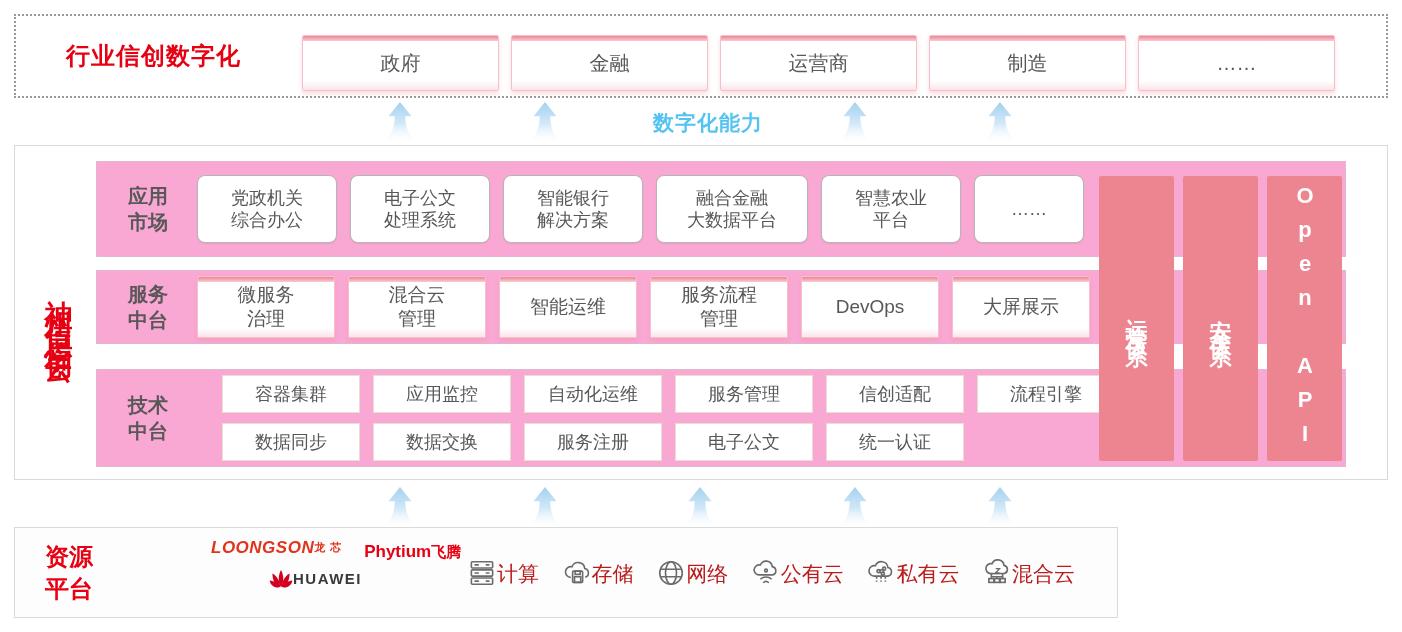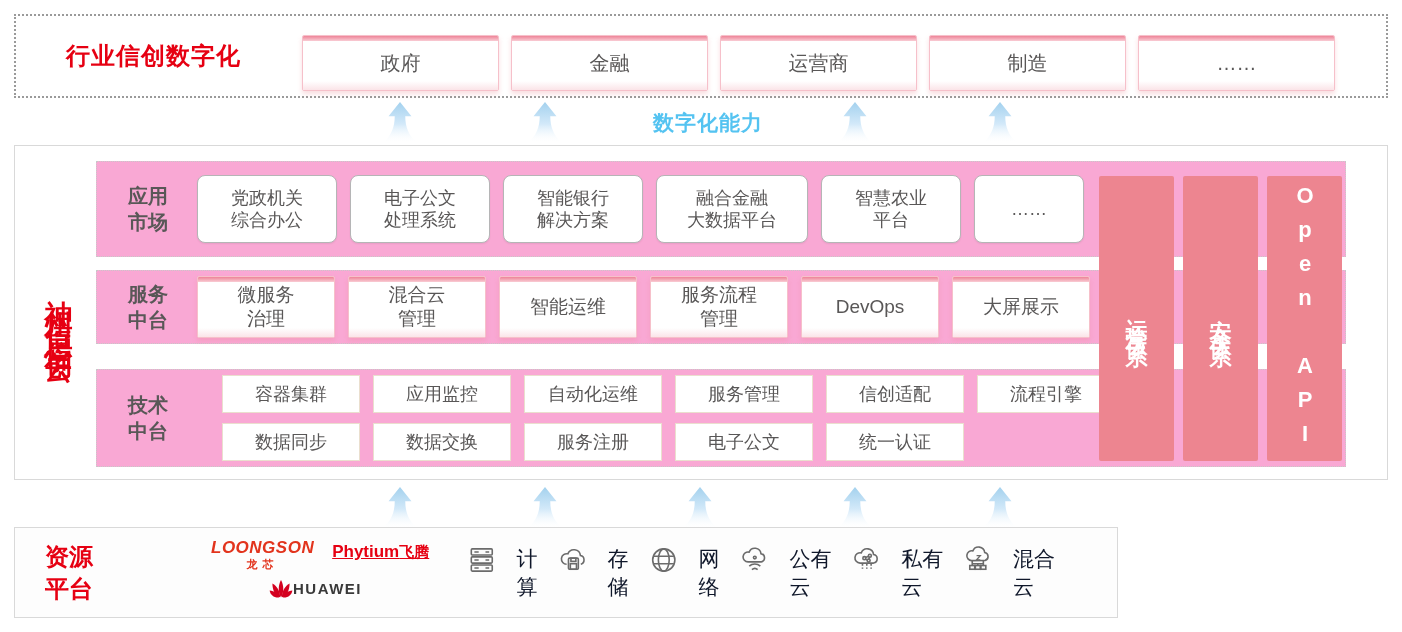--- a/index.html
+++ b/index.html
@@ -97,32 +97,32 @@
   .res-panel {
     position:absolute; left:14px; top:527px; width:1104px; height:91px;
     background:#fdfdfd; border:1px solid #d9d9d9;
   }
   .res-title {
     position:absolute; left:30px; top:50%; transform:translateY(-50%);
     color:#e60012; font-size:24px; font-weight:bold; line-height:1.35;
   }
   .logo-block { position:absolute; left:196px; top:10px; width:268px; }
   .logo-row1 { display:flex; align-items:flex-start; gap:18px; }
-  .loongson { display:flex; flex-direction:column; align-items:center; }
+  .loongson { display:flex; flex-direction:row; align-items:center; }
   .loongson-en { color:#e2341d; font-size:17px; font-weight:900; font-style:italic; letter-spacing:.5px; }
   .loongson-cn { color:#e2341d; font-size:11px; font-weight:bold; letter-spacing:5px; margin-top:-1px; }
-  .phytium { margin-top:4px; color:#e60012; font-size:17px; font-weight:bold;text-decoration:underline; }
+  .phytium { margin-top:4px; color:#e60012; font-size:17px; font-weight:bold; }
   .phytium .cn { font-size:15px; }
   .huawei { display:flex; align-items:center; margin:7px 0 0 58px; }
   .huawei-word { color:#3a3a3a; font-size:15px; font-weight:bold; letter-spacing:1.5px; }
   .res-items {
     position:absolute; left:452px; right:42px; top:0; bottom:0;
     display:flex; align-items:center; justify-content:space-between;
   }
-  .res-item { display:flex; align-items:flex-start; gap:20px; color:#0f172a; font-size:21px; }
+  .res-item { display:flex; align-items:flex-end; gap:0; color:#b91c1c; font-size:21px; }
   .res-item svg { display:block; }
 </style>
 </head>
 <body>
 
 <svg width="0" height="0" style="position:absolute">
   <defs>
     <linearGradient id="arrowGrad" x1="0" y1="0" x2="0" y2="1">
       <stop offset="0%" stop-color="#a3d1ee"></stop>
       <stop offset="55%" stop-color="#d3e9f9"></stop>

